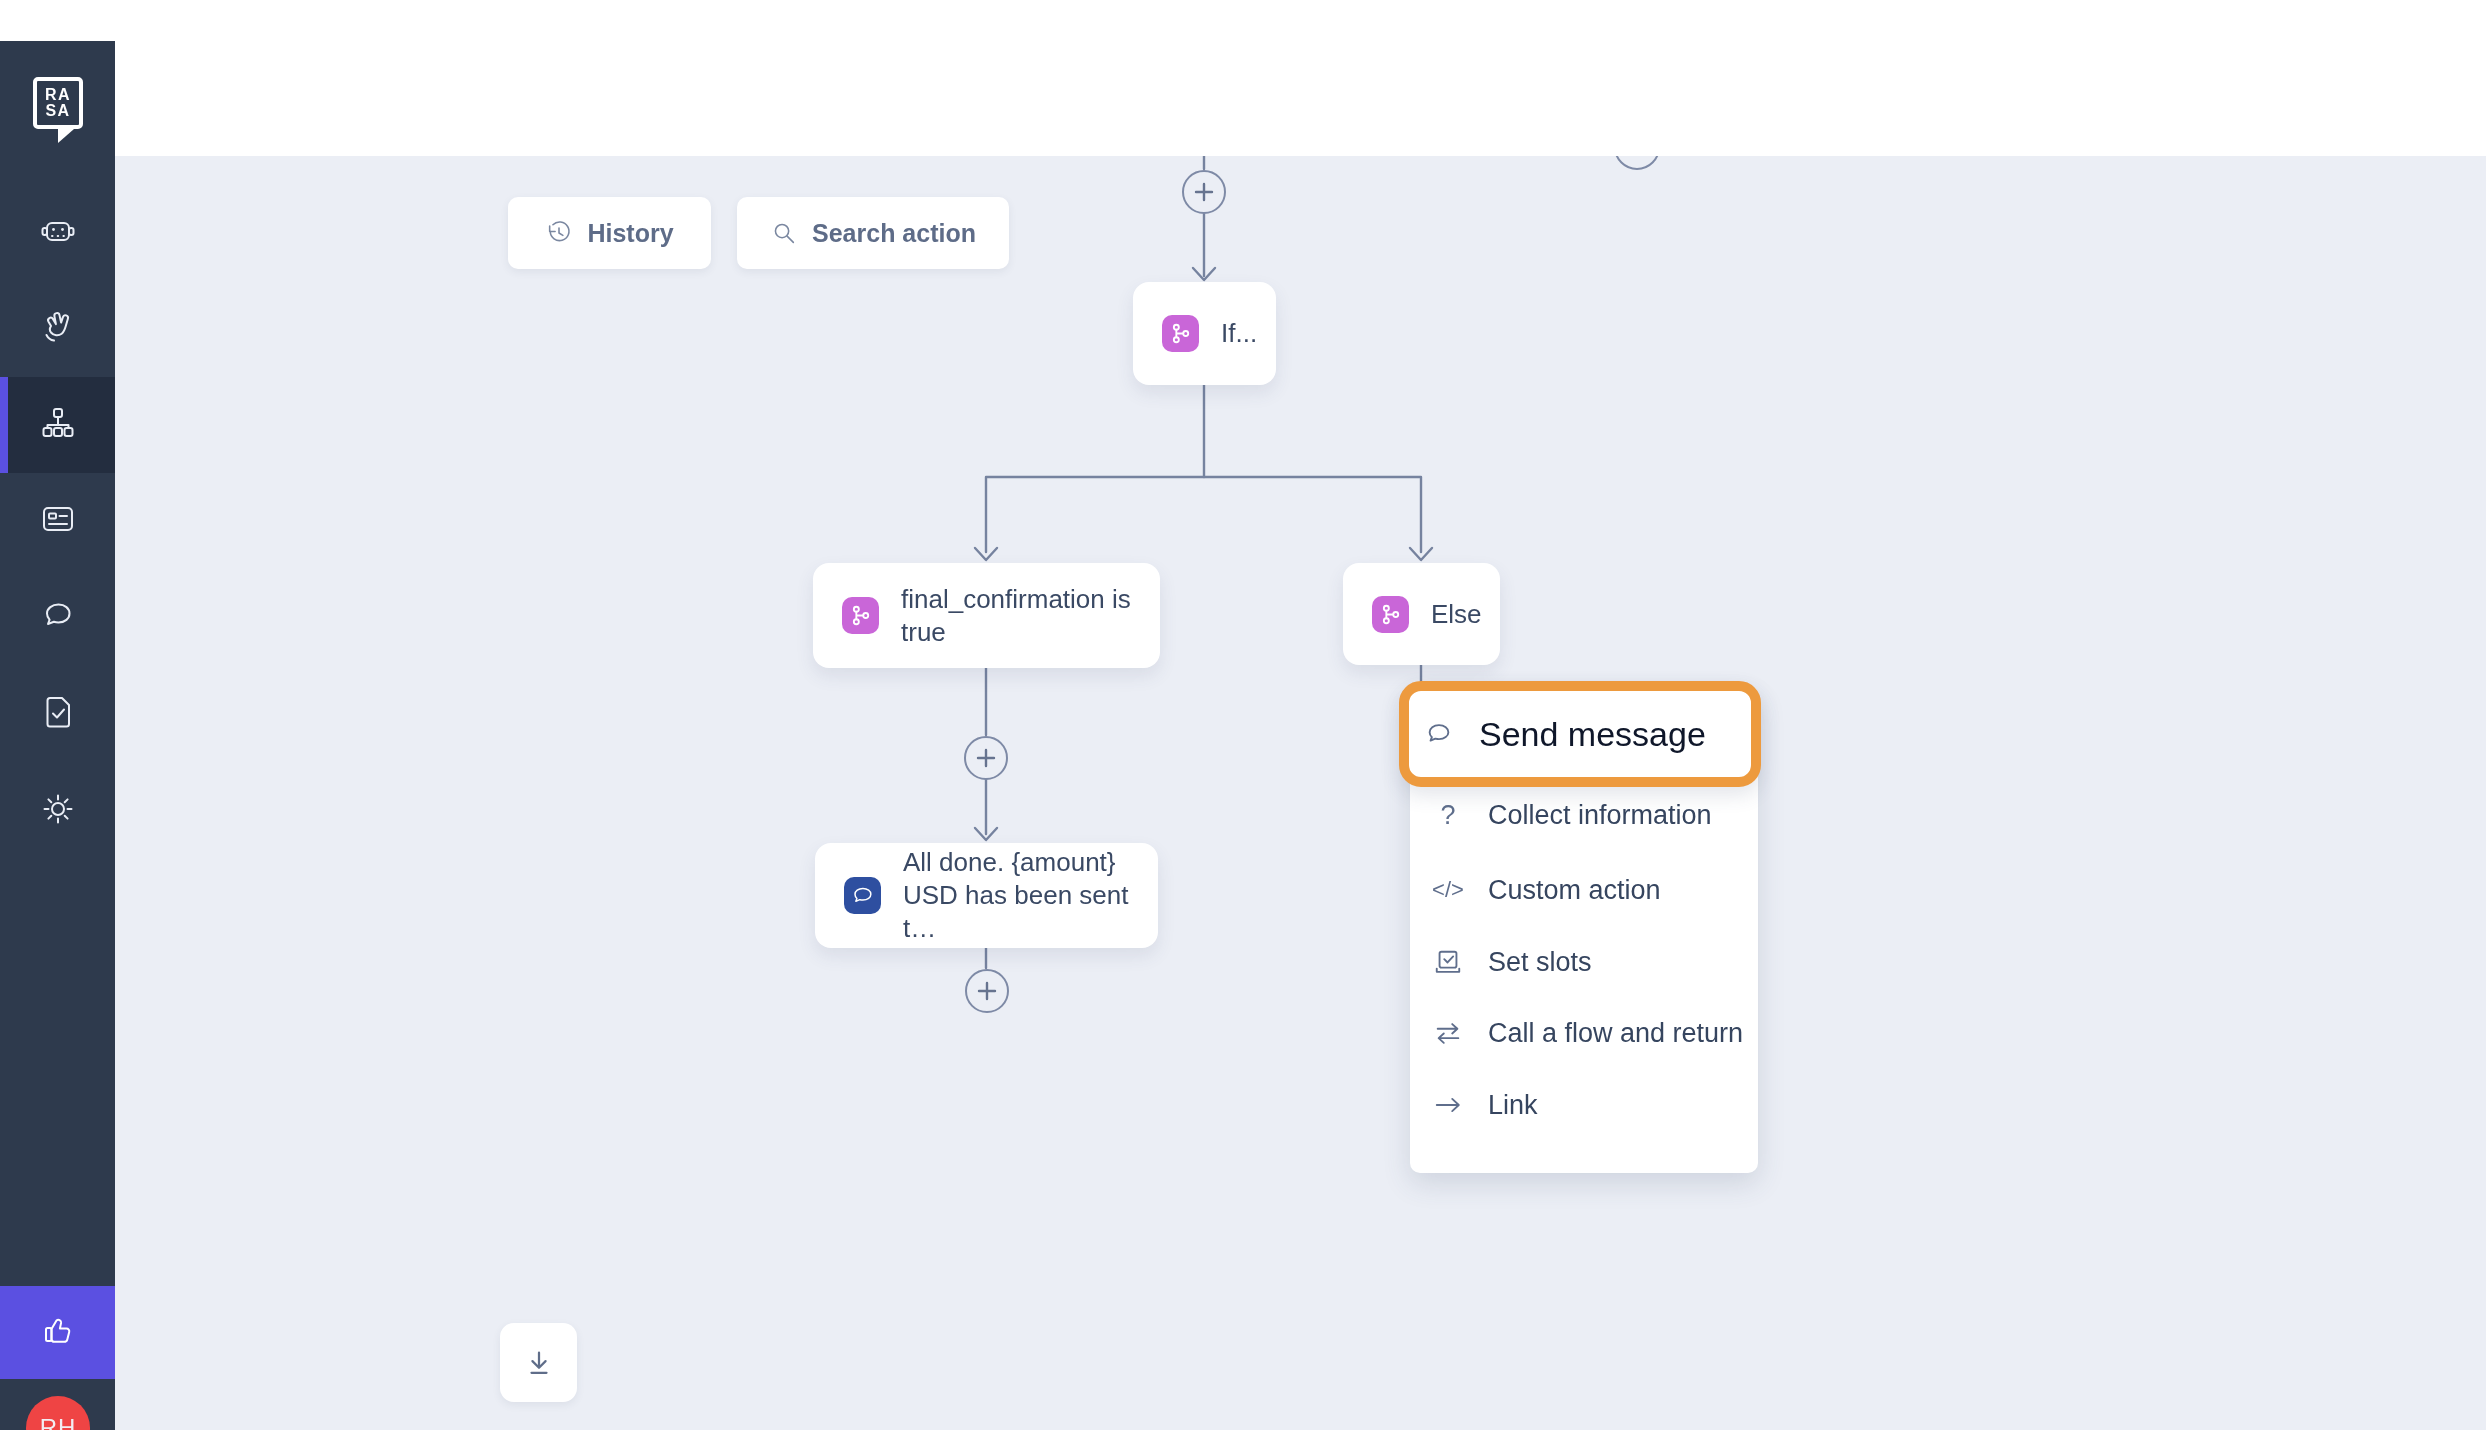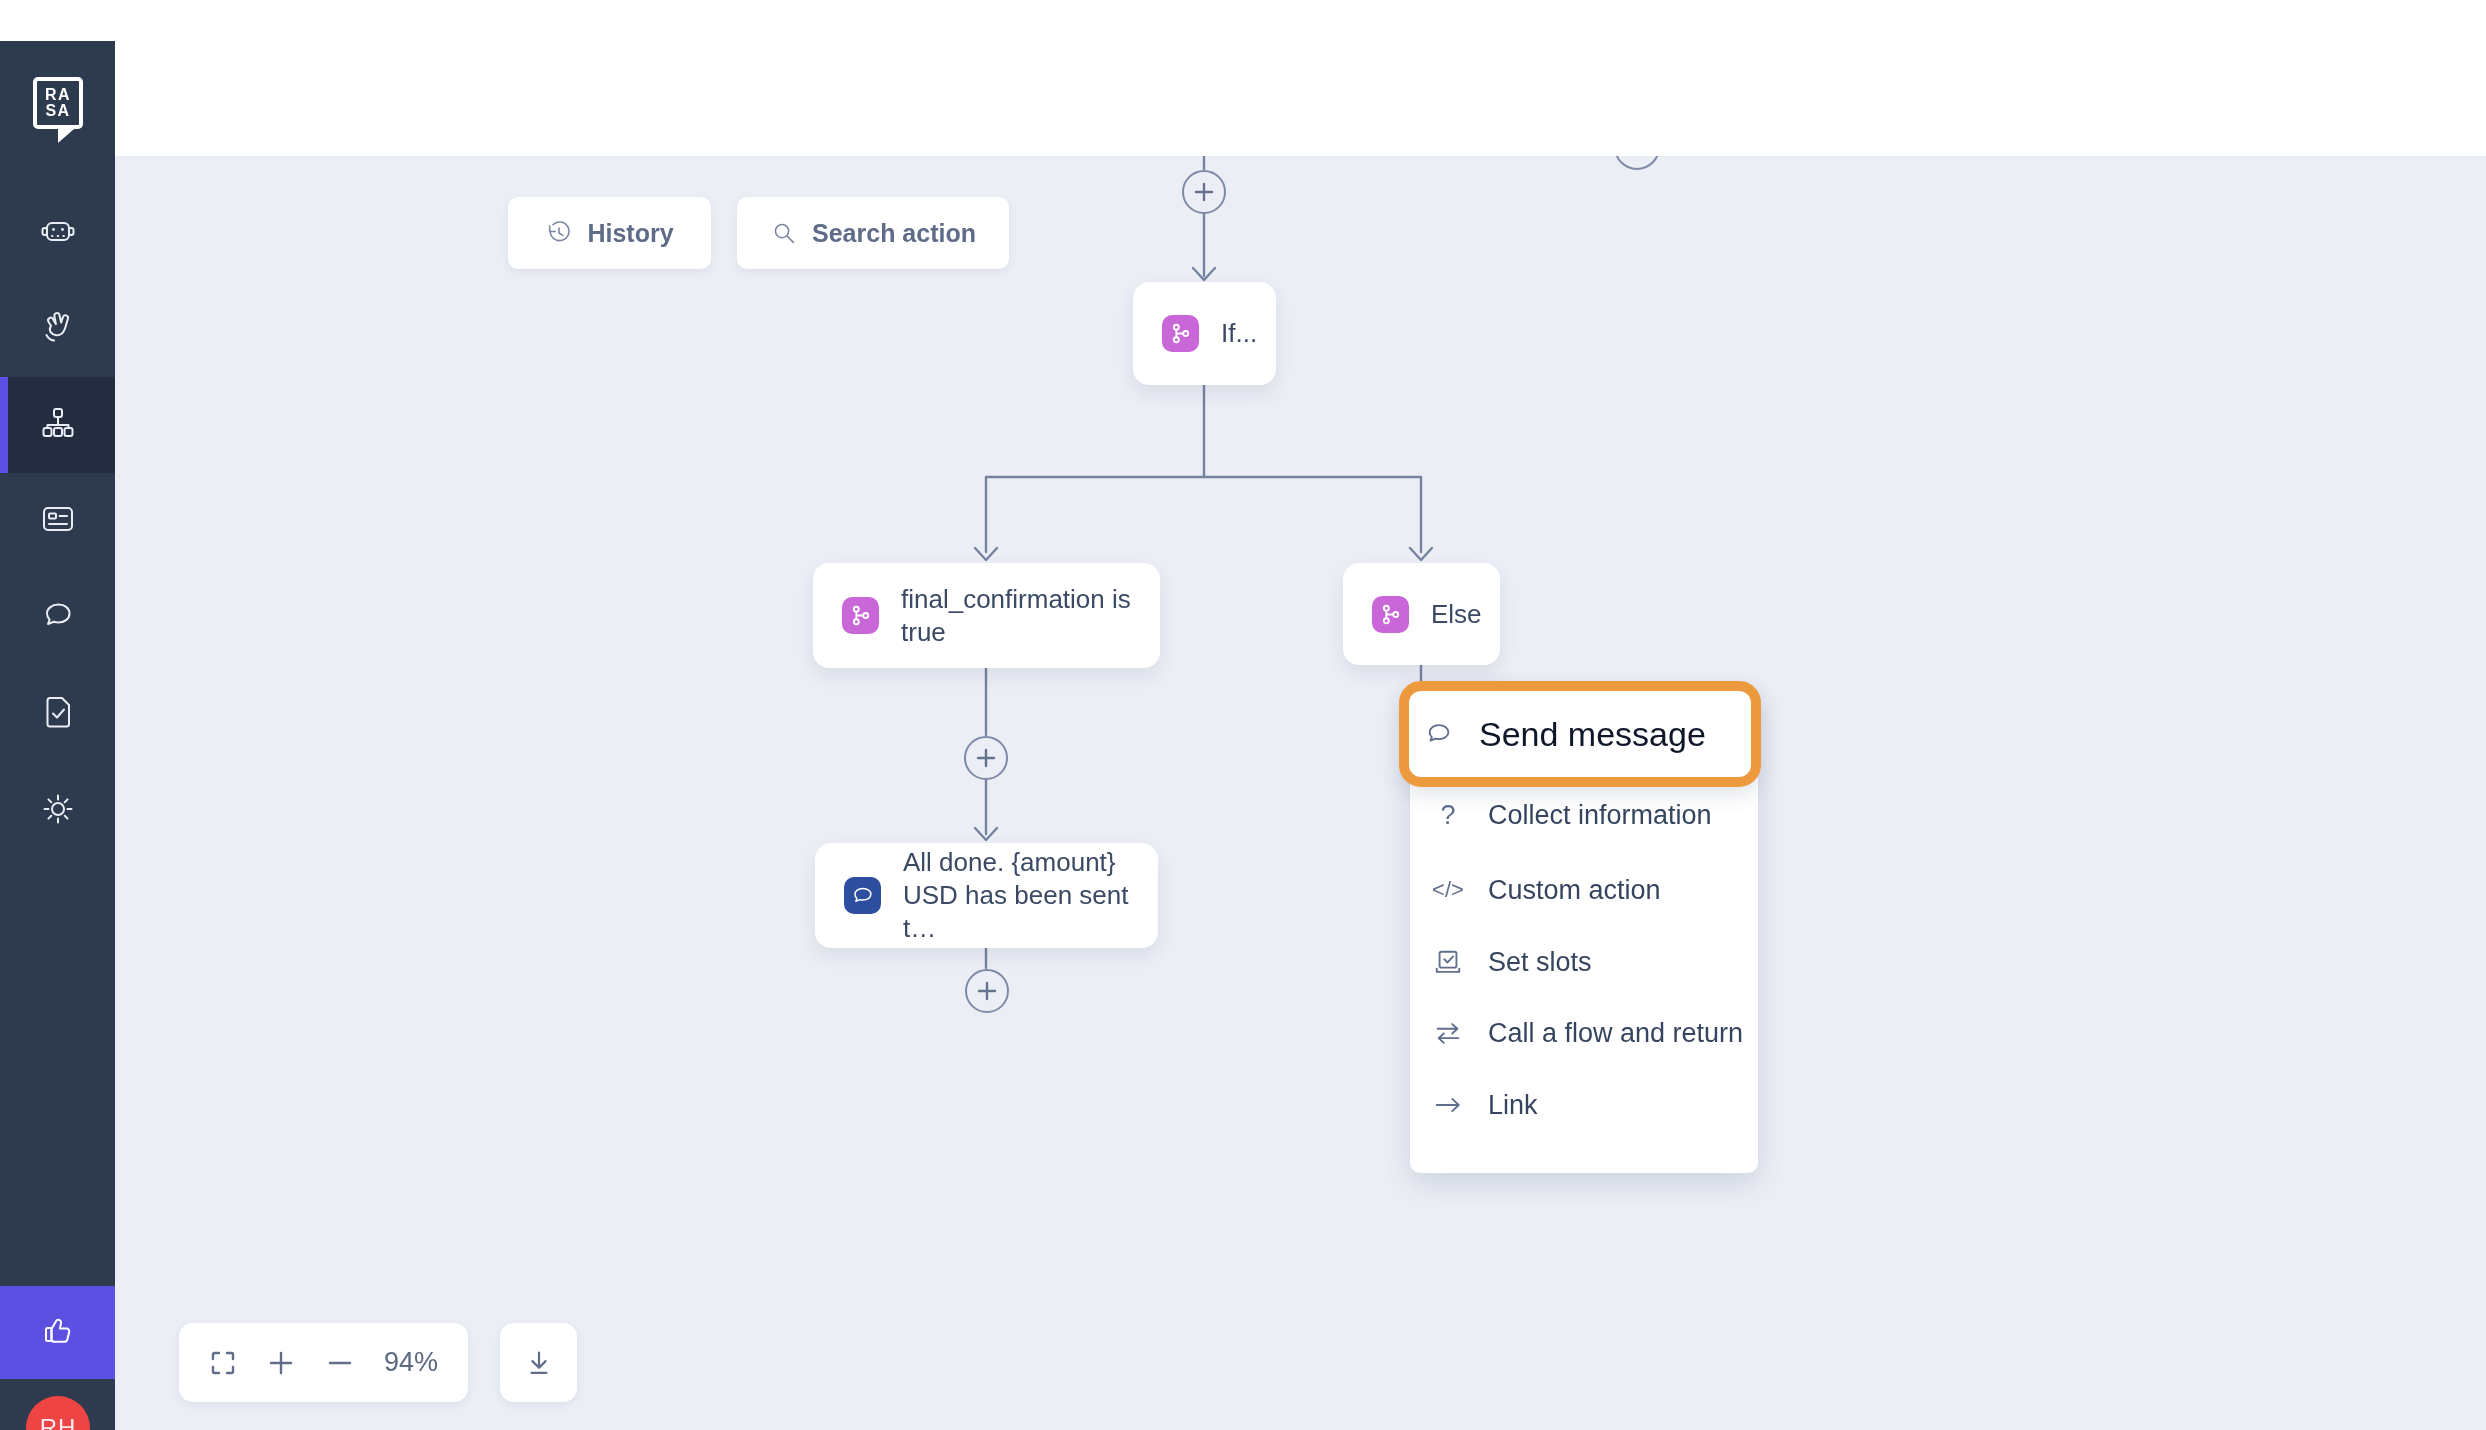--- a/index.html
+++ b/index.html
@@ -299,32 +299,20 @@
 
     <div class="menu-highlight">
       <span class="mi" style="width:32px;flex:0 0 32px;display:flex;justify-content:center">
         <svg viewBox="0 0 32 32" width="30" height="30" style="stroke:#5F6E8C;stroke-width:2;fill:none;stroke-linecap:round;stroke-linejoin:round">
           <path d="M6 14 c0-4.2 4.2-7.5 10-7.5 s10 3.3 10 7.5 -4.2 7.5-10 7.5 c-1.4 0-2.7-.2-3.9-.5 L7 23 l1.4-3.6 C6.9 17.9 6 16 6 14 z"></path>
         </svg>
       </span>
       <span class="ml" style="font-size:34px;color:#0f172a">Send message</span>
     </div>
 
-    <div class="zoom-pill">
-      <svg viewBox="0 0 28 28">
-        <path d="M4 10 V5.5 A1.5 1.5 0 0 1 5.5 4 H10 M18 4 h4.5 A1.5 1.5 0 0 1 24 5.5 V10 M24 18 v4.5 a1.5 1.5 0 0 1-1.5 1.5 H18 M10 24 H5.5 A1.5 1.5 0 0 1 4 22.5 V18"></path>
-      </svg>
-      <svg viewBox="0 0 28 28">
-          <path d="M14 4 V24 M4 14 H24"></path>
-        </svg>
-      <svg viewBox="0 0 28 28">
-          <path d="M4 14 H24"></path>
-        </svg>
-      <span class="zoom-level">94%</span>
-    </div>
     <button class="dl-btn">
       <svg viewBox="0 0 32 32">
         <path d="M16 5 V20 M9 14 l7 7 7-7 M8 26.5 h16"></path>
       </svg>
     </button>
 
   </div>
 </div>
 
 </body></html>

